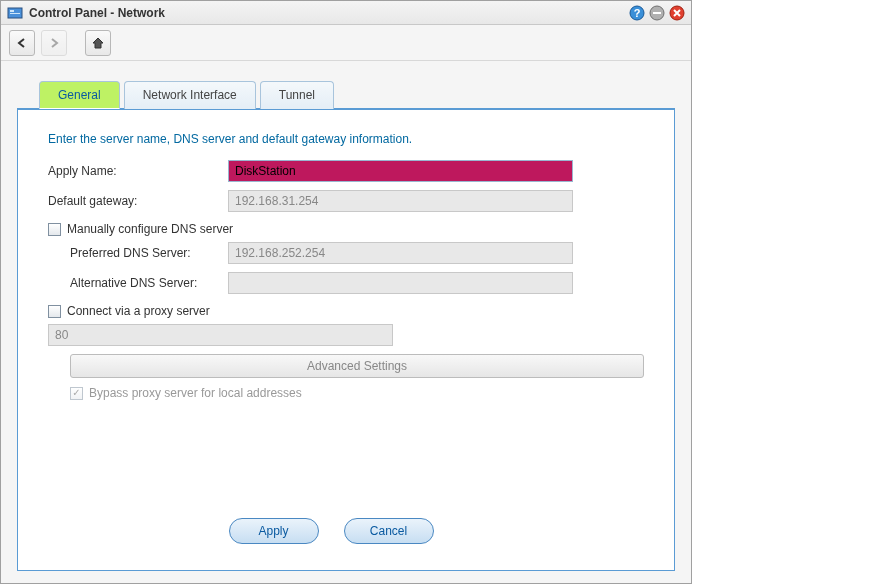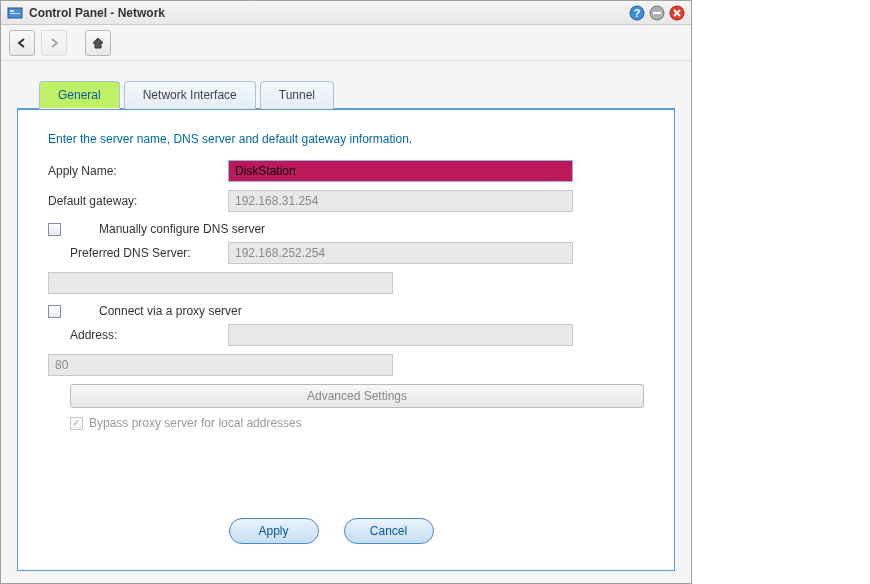--- a/index.html
+++ b/index.html
@@ -26,21 +26,21 @@
 .text-input:disabled { background: #e8e8e8; color: #888; border-color: #c8c8c8; }
 .checkbox-row { display: flex; align-items: center; margin-bottom: 8px; }
 .checkbox { width: 13px; height: 13px; border: 1px solid #8090a0; background: linear-gradient(#fff,#e4e8ec); margin-right: 6px; display: inline-flex; align-items: center; justify-content: center; }
 .checkbox.disabled { opacity: 0.5; }
 .checkmark { font-size: 10px; color: #555; line-height: 1; }
 .checkbox-label { color: #333; }
 .checkbox-label.disabled { color: #999; }
 .adv-btn { margin-left: 22px; height: 24px; padding: 0 14px; border: 1px solid #bcbcbc; border-radius: 3px; background: linear-gradient(#f8f8f8,#e6e6e6); color: #888; font-size: 12px; margin-bottom: 8px; }
 .footer { padding: 10px 30px 14px 0; display: flex; justify-content: center; gap: 25px; }
 .action-btn { min-width: 90px; height: 26px; border: 1px solid #4a88c2; border-radius: 13px; background: linear-gradient(#eaf3fb,#c7def2); color: #0a5aa0; font-size: 12px; cursor: pointer; padding: 0 20px; }
-.subsection { margin-top: 2px; margin-bottom: 6px; gap: 32px; }
+.subsection { margin-top: 2px; margin-bottom: 6px; }
 .spacer { flex: 1; }
 </style>
 </head>
 <body>
 
 <div class="window">
   <div class="titlebar">
     <span class="titlebar-icon">
       <svg viewBox="0 0 16 16" width="16" height="16">
           <rect x="1" y="3" width="14" height="10" fill="#4a90d9" stroke="#2a5080"></rect>
@@ -112,30 +112,27 @@
 
       <div class="checkbox-row subsection">
         <span class="checkbox"></span>
         <span class="checkbox-label">Manually configure DNS server</span>
       </div>
       <div class="form-row">
         <div class="form-label indent">Preferred DNS Server:</div>
         <input class="text-input" type="text" disabled="" value="192.168.252.254" style="">
       </div>
       <div class="form-row">
+        <div class="form-label indent">Alternative DNS Server:</div>
         <input class="text-input" type="text" disabled="" value="" style="">
       </div>
 
       <div class="checkbox-row subsection">
         <span class="checkbox"></span>
         <span class="checkbox-label">Connect via a proxy server</span>
-      </div>
-      <div class="form-row">
-        <div class="form-label indent">Address:</div>
-        <input class="text-input" type="text" disabled="" value="" style="">
       </div>
       <div class="form-row">
         <input class="text-input" type="text" disabled="" value="80" style="">
       </div>
 
       <button class="adv-btn" disabled="">Advanced Settings</button>
 
       <div class="checkbox-row" style="margin-left:22px;">
         <span class="checkbox disabled">
             <span class="checkmark">✓</span>

